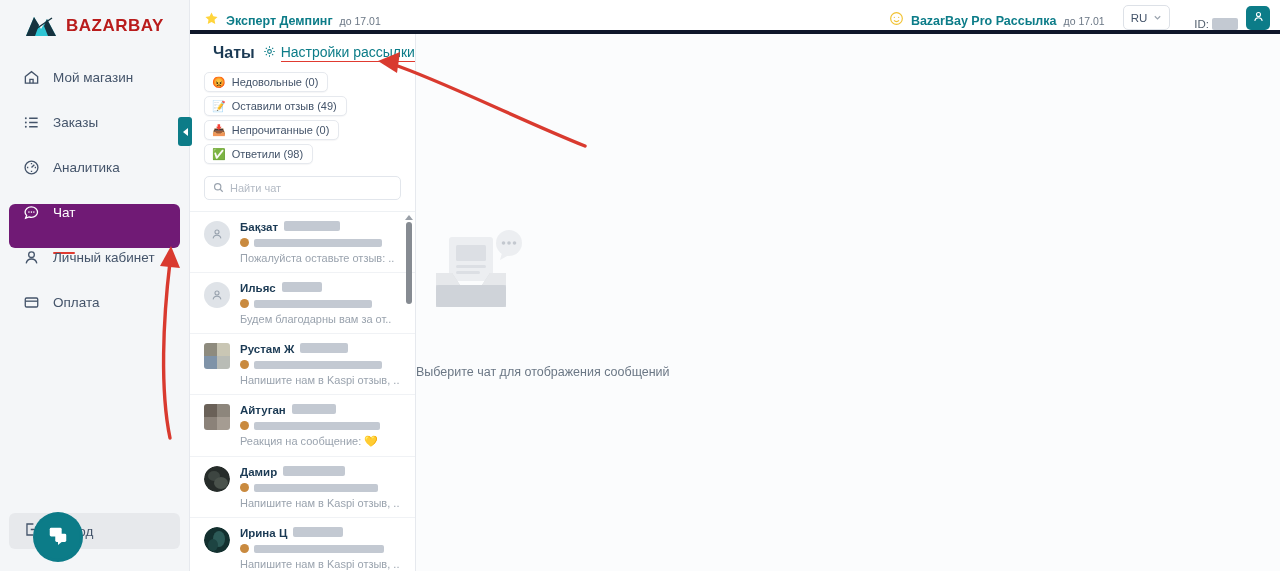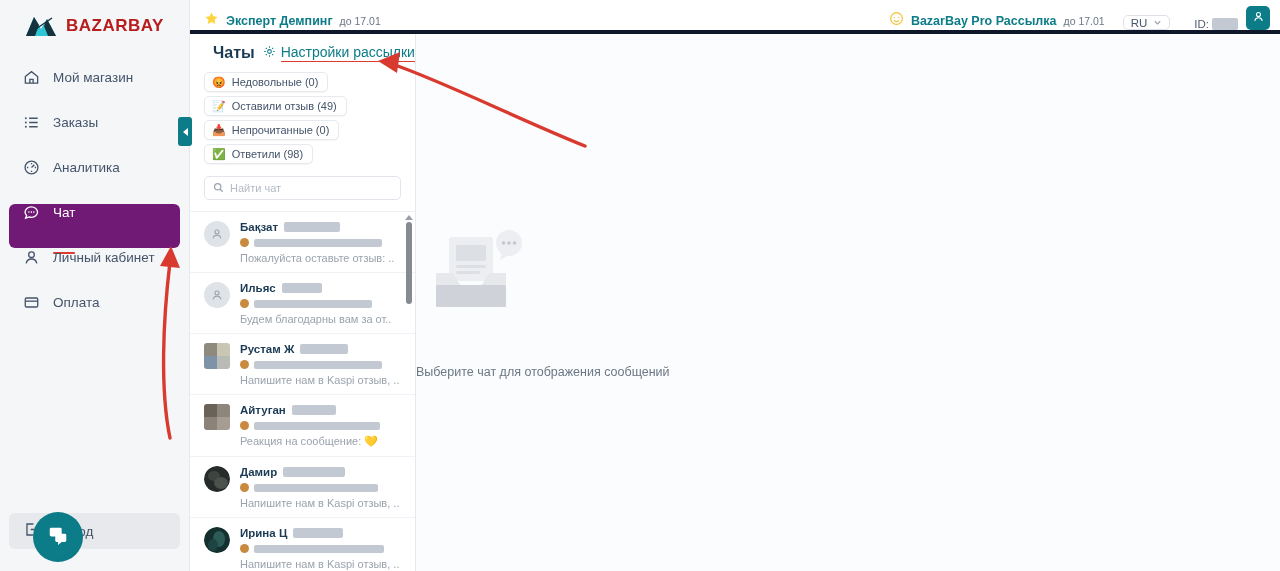--- a/index.html
+++ b/index.html
@@ -73,21 +73,21 @@
     display: flex; align-items: flex-end;
     padding: 0 10px 0 14px;
   }
   .badge-grp { display: flex; align-items: center; gap: 7px; cursor: pointer; }
   .badge-title { color: #0c7c88; font-size: 12.5px; font-weight: bold; }
   .badge-until { color: #6b7785; font-size: 10.5px; }
   .top-spacer { flex: 1 1 auto; }
   .lang-select {
     display: flex; align-items: center; gap: 6px;
     border: 1px solid #dde1e7; border-radius: 5px;
-    height: 15px; padding: 0 7px; margin-left: 18px;
+    height: 25px; padding: 0 7px; margin-left: 18px;
     font-size: 11.5px; color: #44546a; background: #fff; cursor: pointer; margin-top: 36px;
   }
   .id-wrap { display: flex; align-items: center; gap: 3px; margin-left: 24px; }
   .id-label { font-size: 11.5px; color: #55616f; }
   .redact { background: #c3c9d2; border-radius: 2px; display: inline-block; }
   .avatar-btn {
     width: 24px; height: 24px; border-radius: 5px; background: #0c7c88;
     display: flex; align-items: center; justify-content: center;
     margin-left: 8px; cursor: pointer;
   }
@@ -132,21 +132,21 @@
   .rows-wrap { margin-top: 11px; flex: 1 1 auto; position: relative; overflow: hidden; border-top: 1px solid #eef1f4; }
   .rows { position: absolute; inset: 0; }
   .row {
     display: flex; gap: 10px; padding: 9px 14px 8px 14px;
     border-bottom: 1px solid #f0f2f5; cursor: pointer;
   }
   .av { width: 26px; height: 26px; flex: 0 0 26px; border-radius: 50%; overflow: hidden; }
   .av.square { border-radius: 3px; }
   .av.placeholder { background: #dfe3e8; display: flex; align-items: center; justify-content: center; }
   .row-body { flex: 1 1 auto; min-width: 0; }
-  .name-line { display: flex; align-items: center; gap: 6px; }
+  .name-line { display: flex; gap: 6px; }
   .name { font-size: 11.5px; font-weight: bold; color: #1b3a54; white-space: nowrap; }
   .sub-line { display: flex; align-items: center; gap: 5px; margin-top: 5px; }
   .sub-ico { width: 9px; height: 9px; border-radius: 50%; background: #c98a3f; flex: 0 0 9px; }
   .preview {
     margin-top: 5px; font-size: 11px; color: #9aa3ae;
     white-space: nowrap; overflow: hidden; text-overflow: clip;
   }
 
   
   .sb { position: absolute; top: 0; right: 2px; width: 9px; height: 100%; }

